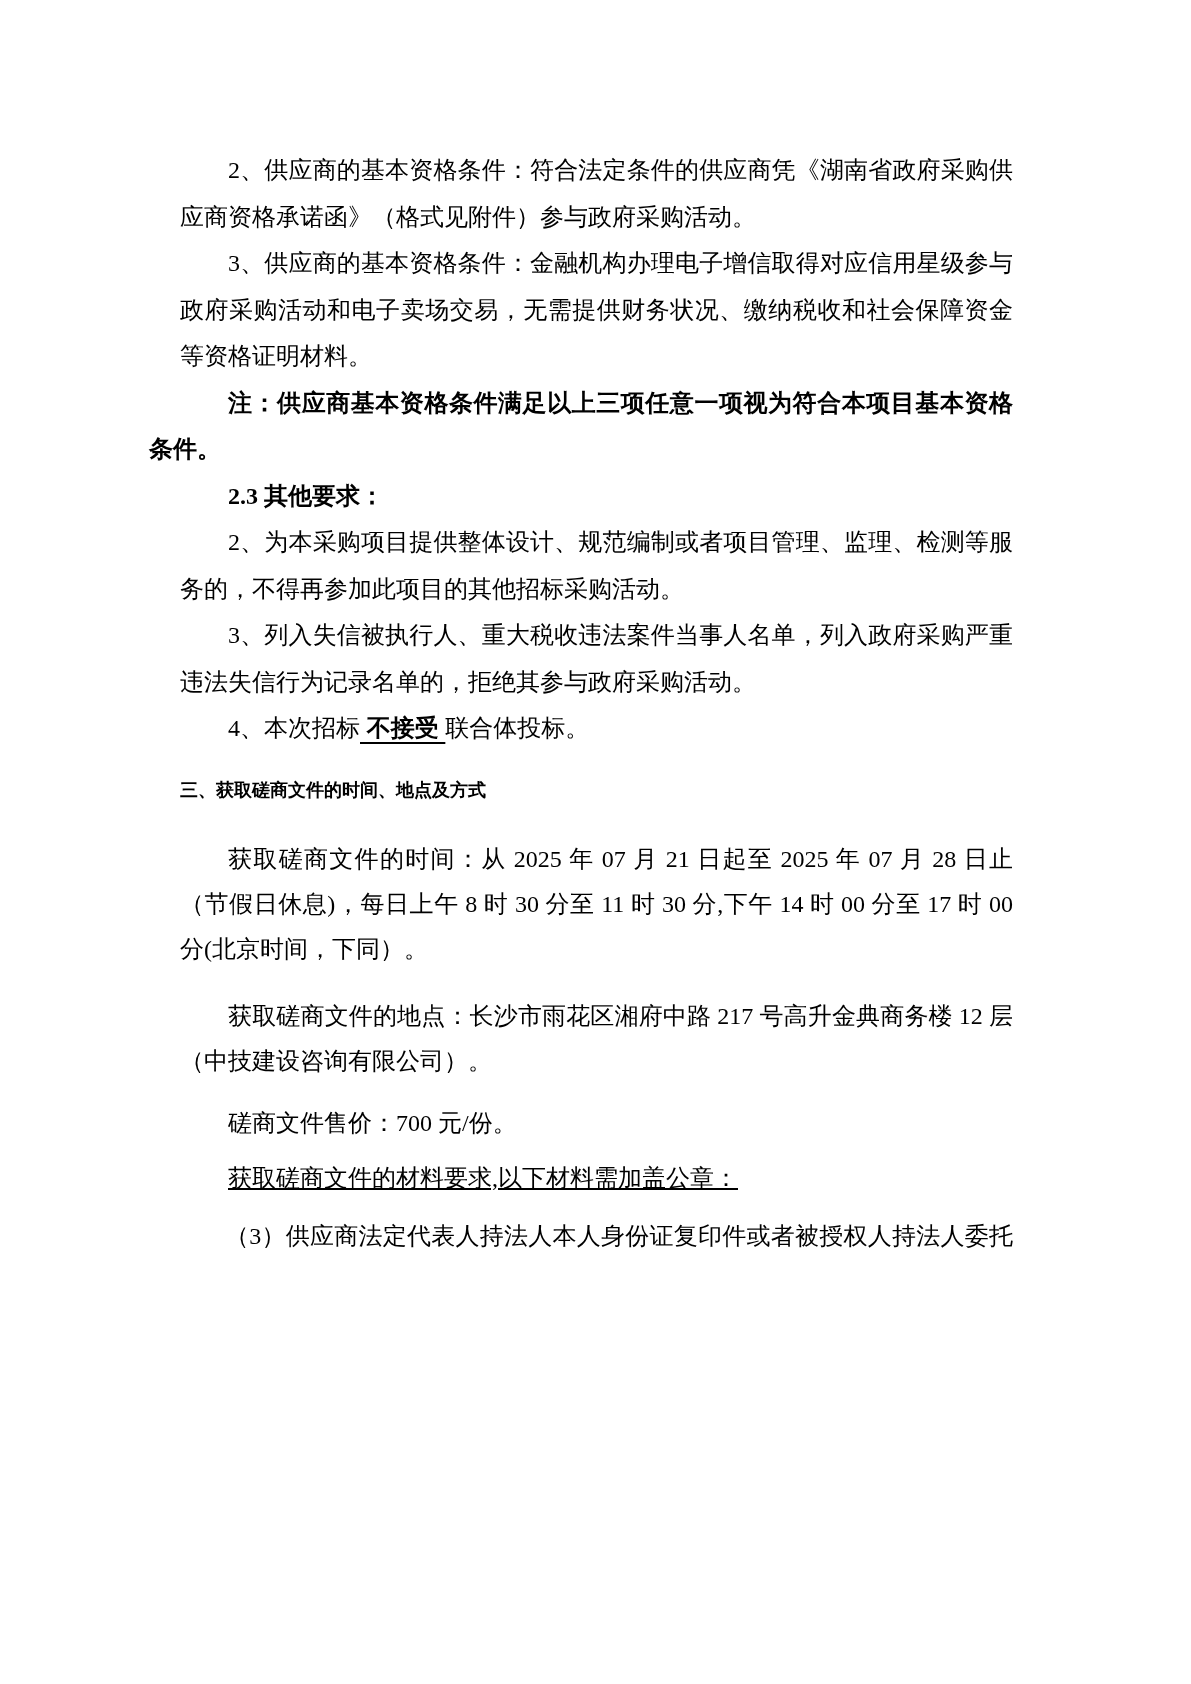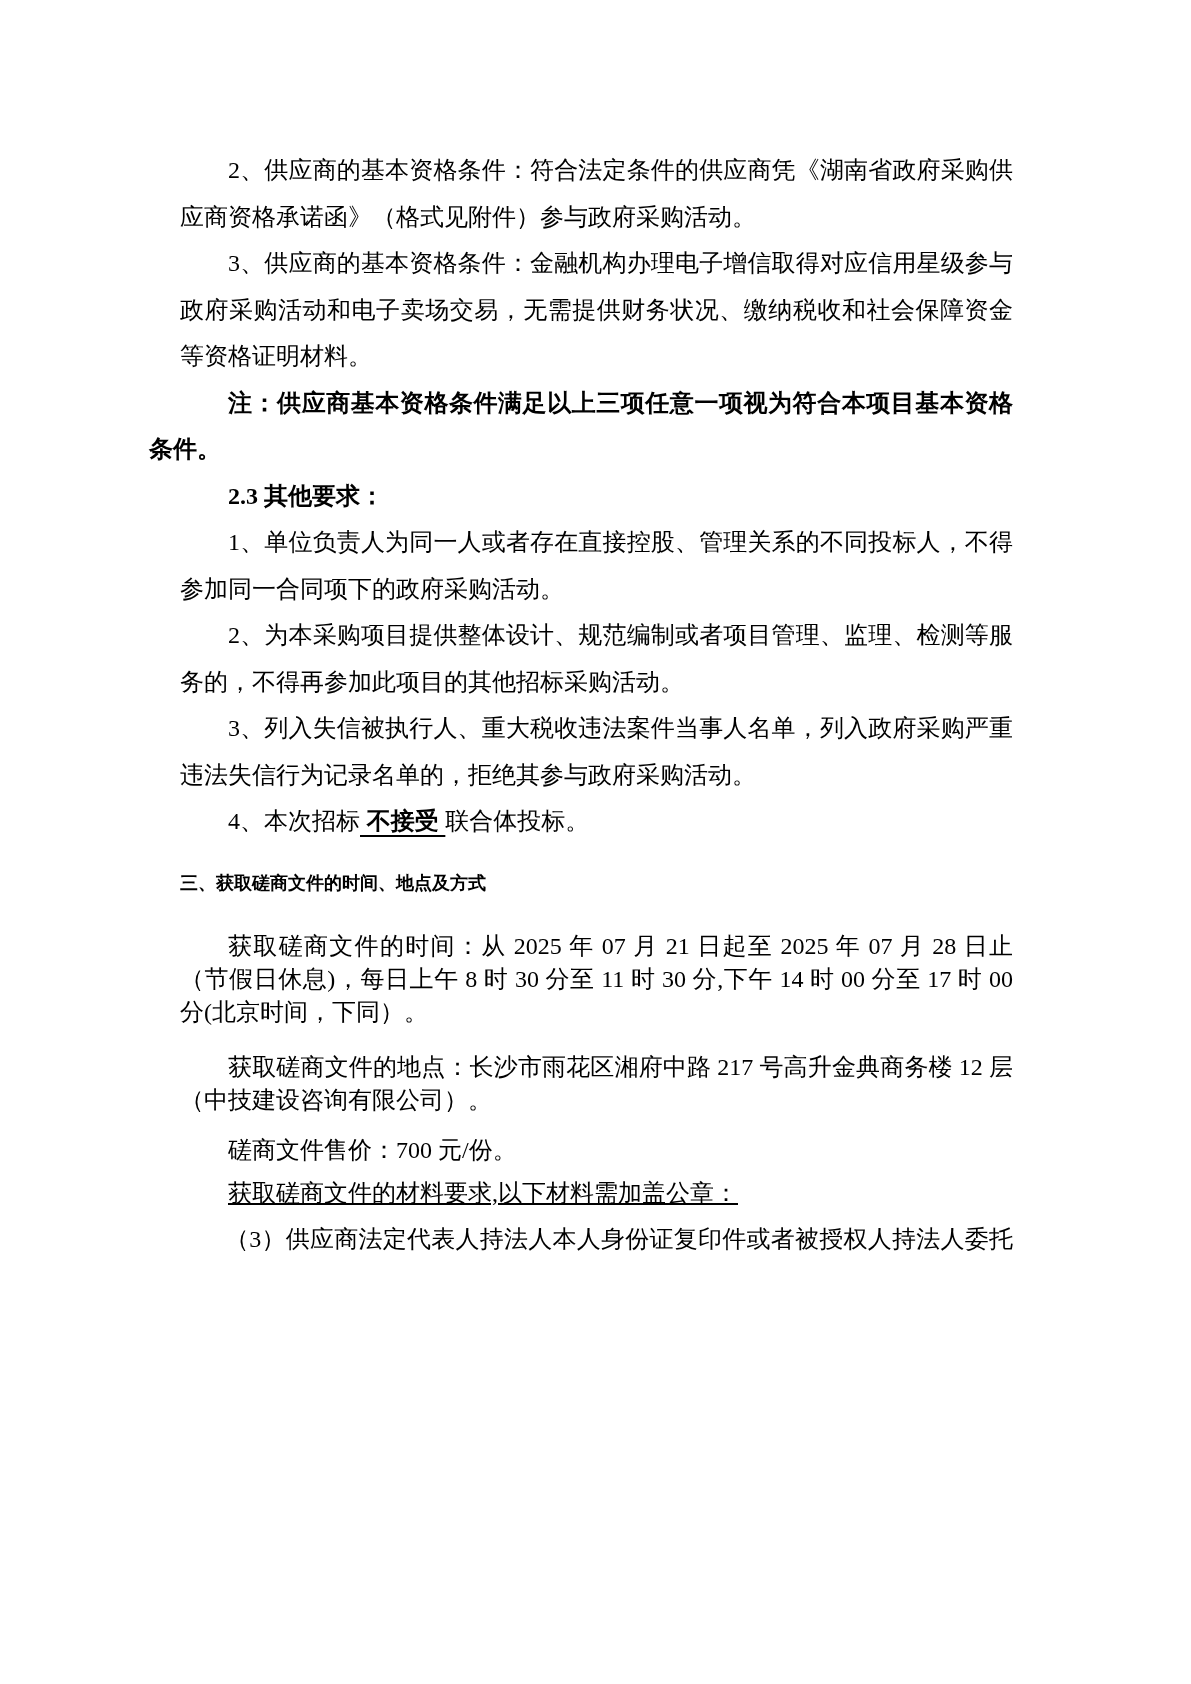--- a/index.html
+++ b/index.html
@@ -44,21 +44,21 @@
     font-size:18px;
     line-height:46px;
     text-indent:0;
     text-align:left;
   }
   
   .body-b{
     margin:0;
     font-family:"Liberation Serif","DejaVu Serif",serif;
     font-size:24px;
-    line-height:33px;
+    line-height:45px;
     text-align:justify;
     text-indent:48px;
     word-break:break-all;
   }
   .mt22{margin-top:22px;}
   .mt17{margin-top:17px;}
   .mt10{margin-top:10px;text-decoration:underline;}
   .mt13{margin-top:13px;}
   
   .indent-block{
@@ -80,21 +80,20 @@
 
     <p class="body-a">2、供应商的基本资格条件：符合法定条件的供应商凭《湖南省政府采购供应商资格承诺函》（格式见附件）参与政府采购活动。</p>
 
     <p class="body-a">3、供应商的基本资格条件：金融机构办理电子增信取得对应信用星级参与政府采购活动和电子卖场交易，无需提供财务状况、缴纳税收和社会保障资金等资格证明材料。</p>
 
     <p class="body-a hei outdent">注：供应商基本资格条件满足以上三项任意一项视为符合本项目基本资格条件。</p>
 
 
     <p class="body-a hei">2.3 其他要求：</p>
 
-    <p class="body-a">1、单位负责人为同一人或者存在直接控股、管理关系的不同投标人，不得参加同一合同项下的政府采购活动。</p>
 
     <p class="body-a">2、为本采购项目提供整体设计、规范编制或者项目管理、监理、检测等服务的，不得再参加此项目的其他招标采购活动。</p>
 
     <p class="body-a">3、列入失信被执行人、重大税收违法案件当事人名单，列入政府采购严重违法失信行为记录名单的，拒绝其参与政府采购活动。</p>
 
     <p class="body-a"><span>4、本次招标</span><span class="emph-underline">&nbsp;不接受&nbsp;</span><span>联合体投标。</span></p>
 
     <h2 class="sec-heading">三、获取磋商文件的时间、地点及方式</h2>
 
     <p class="body-b">获取磋商文件的时间：从 2025 年 07 月 21 日起至 2025 年 07 月 28 日止（节假日休息)，每日上午 8 时 30 分至 11 时 30 分,下午 14 时 00 分至 17 时 00 分(北京时间，下同）。</p>

